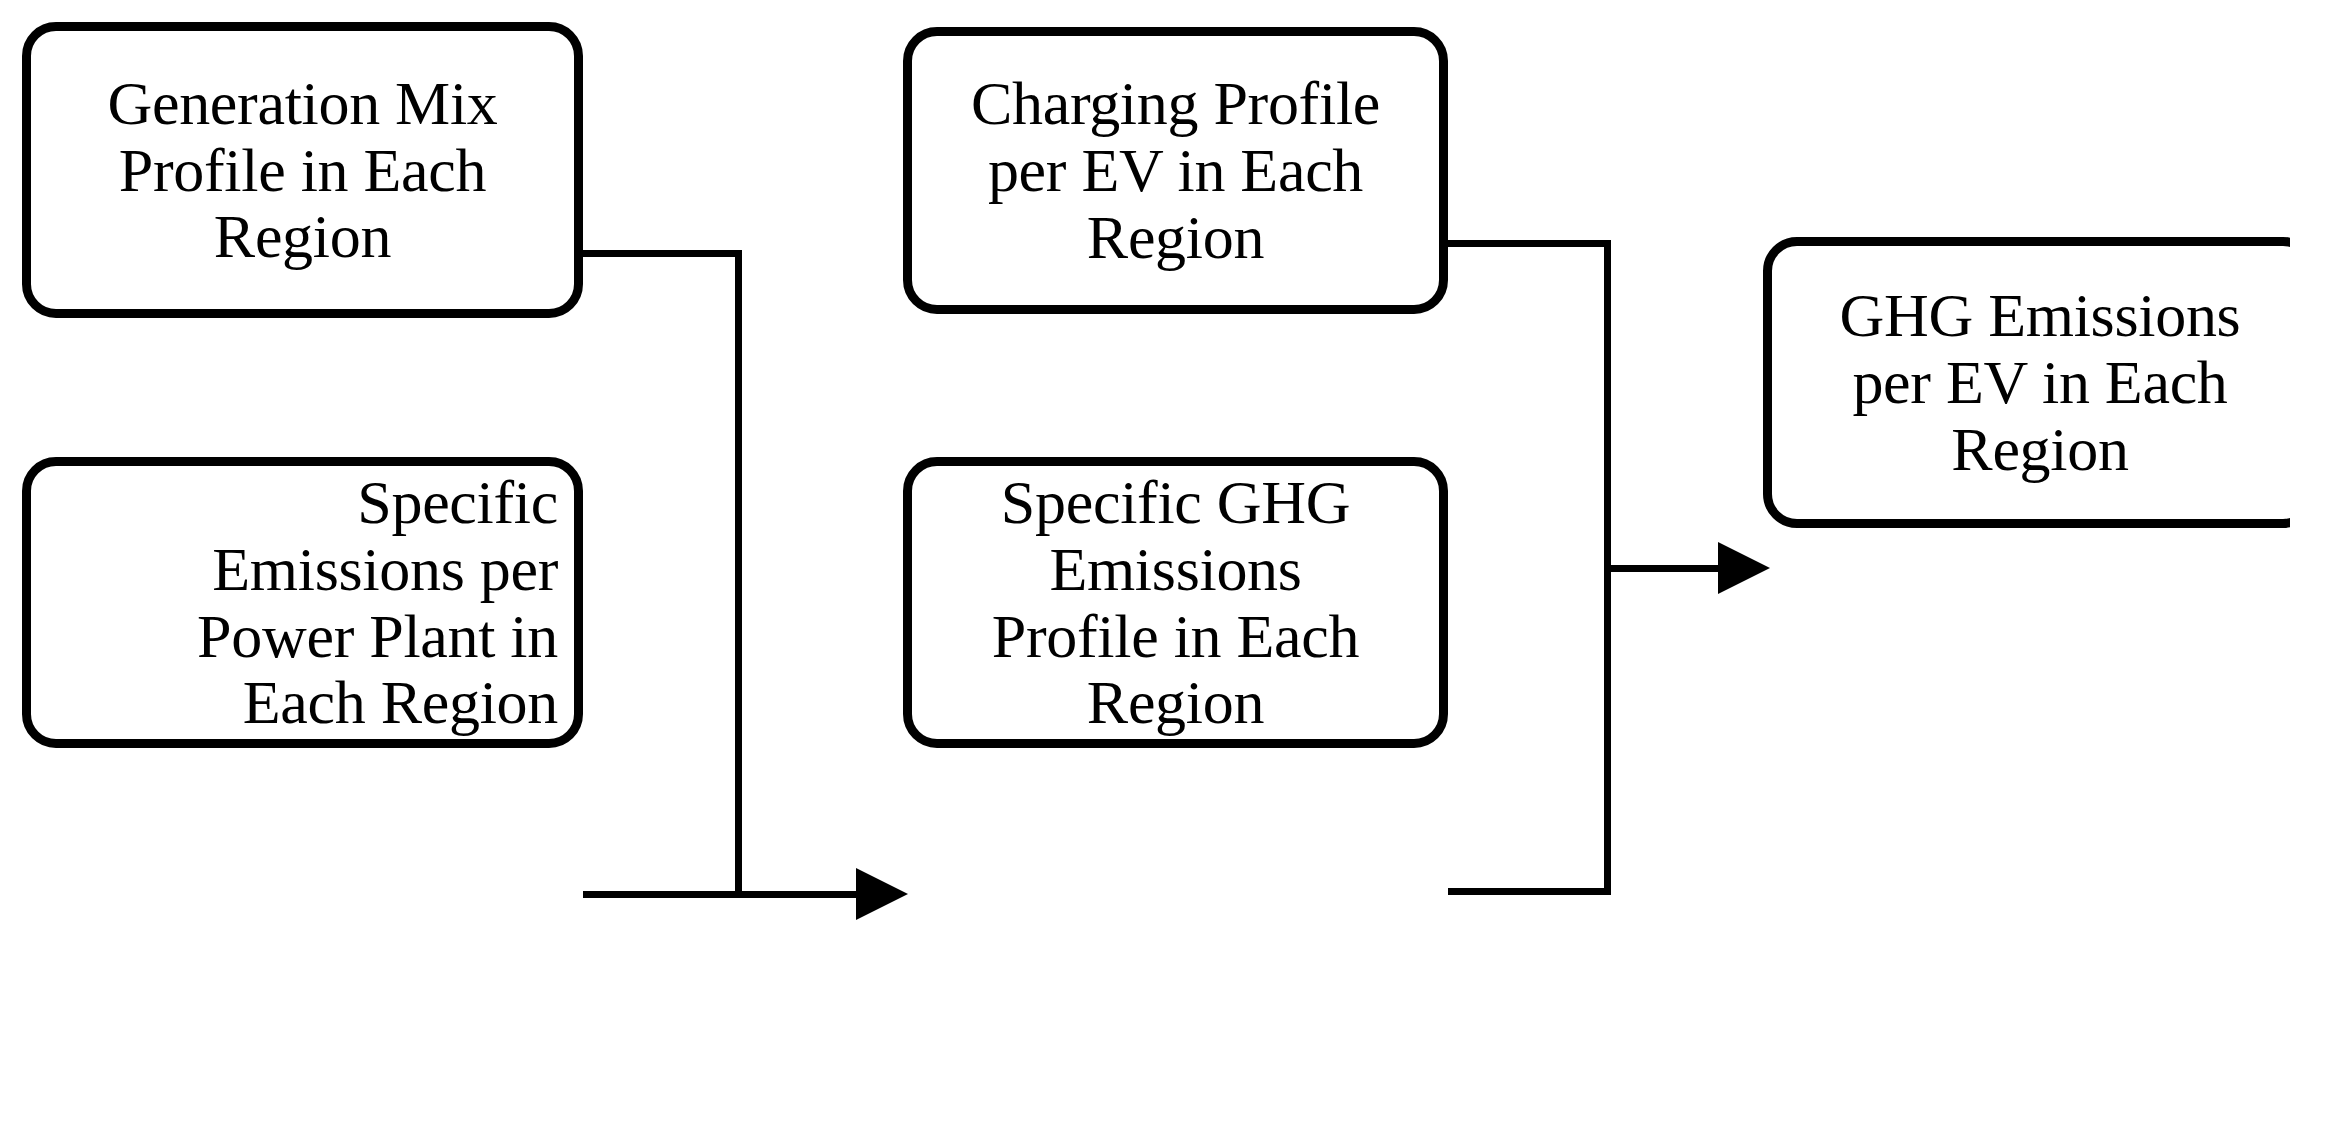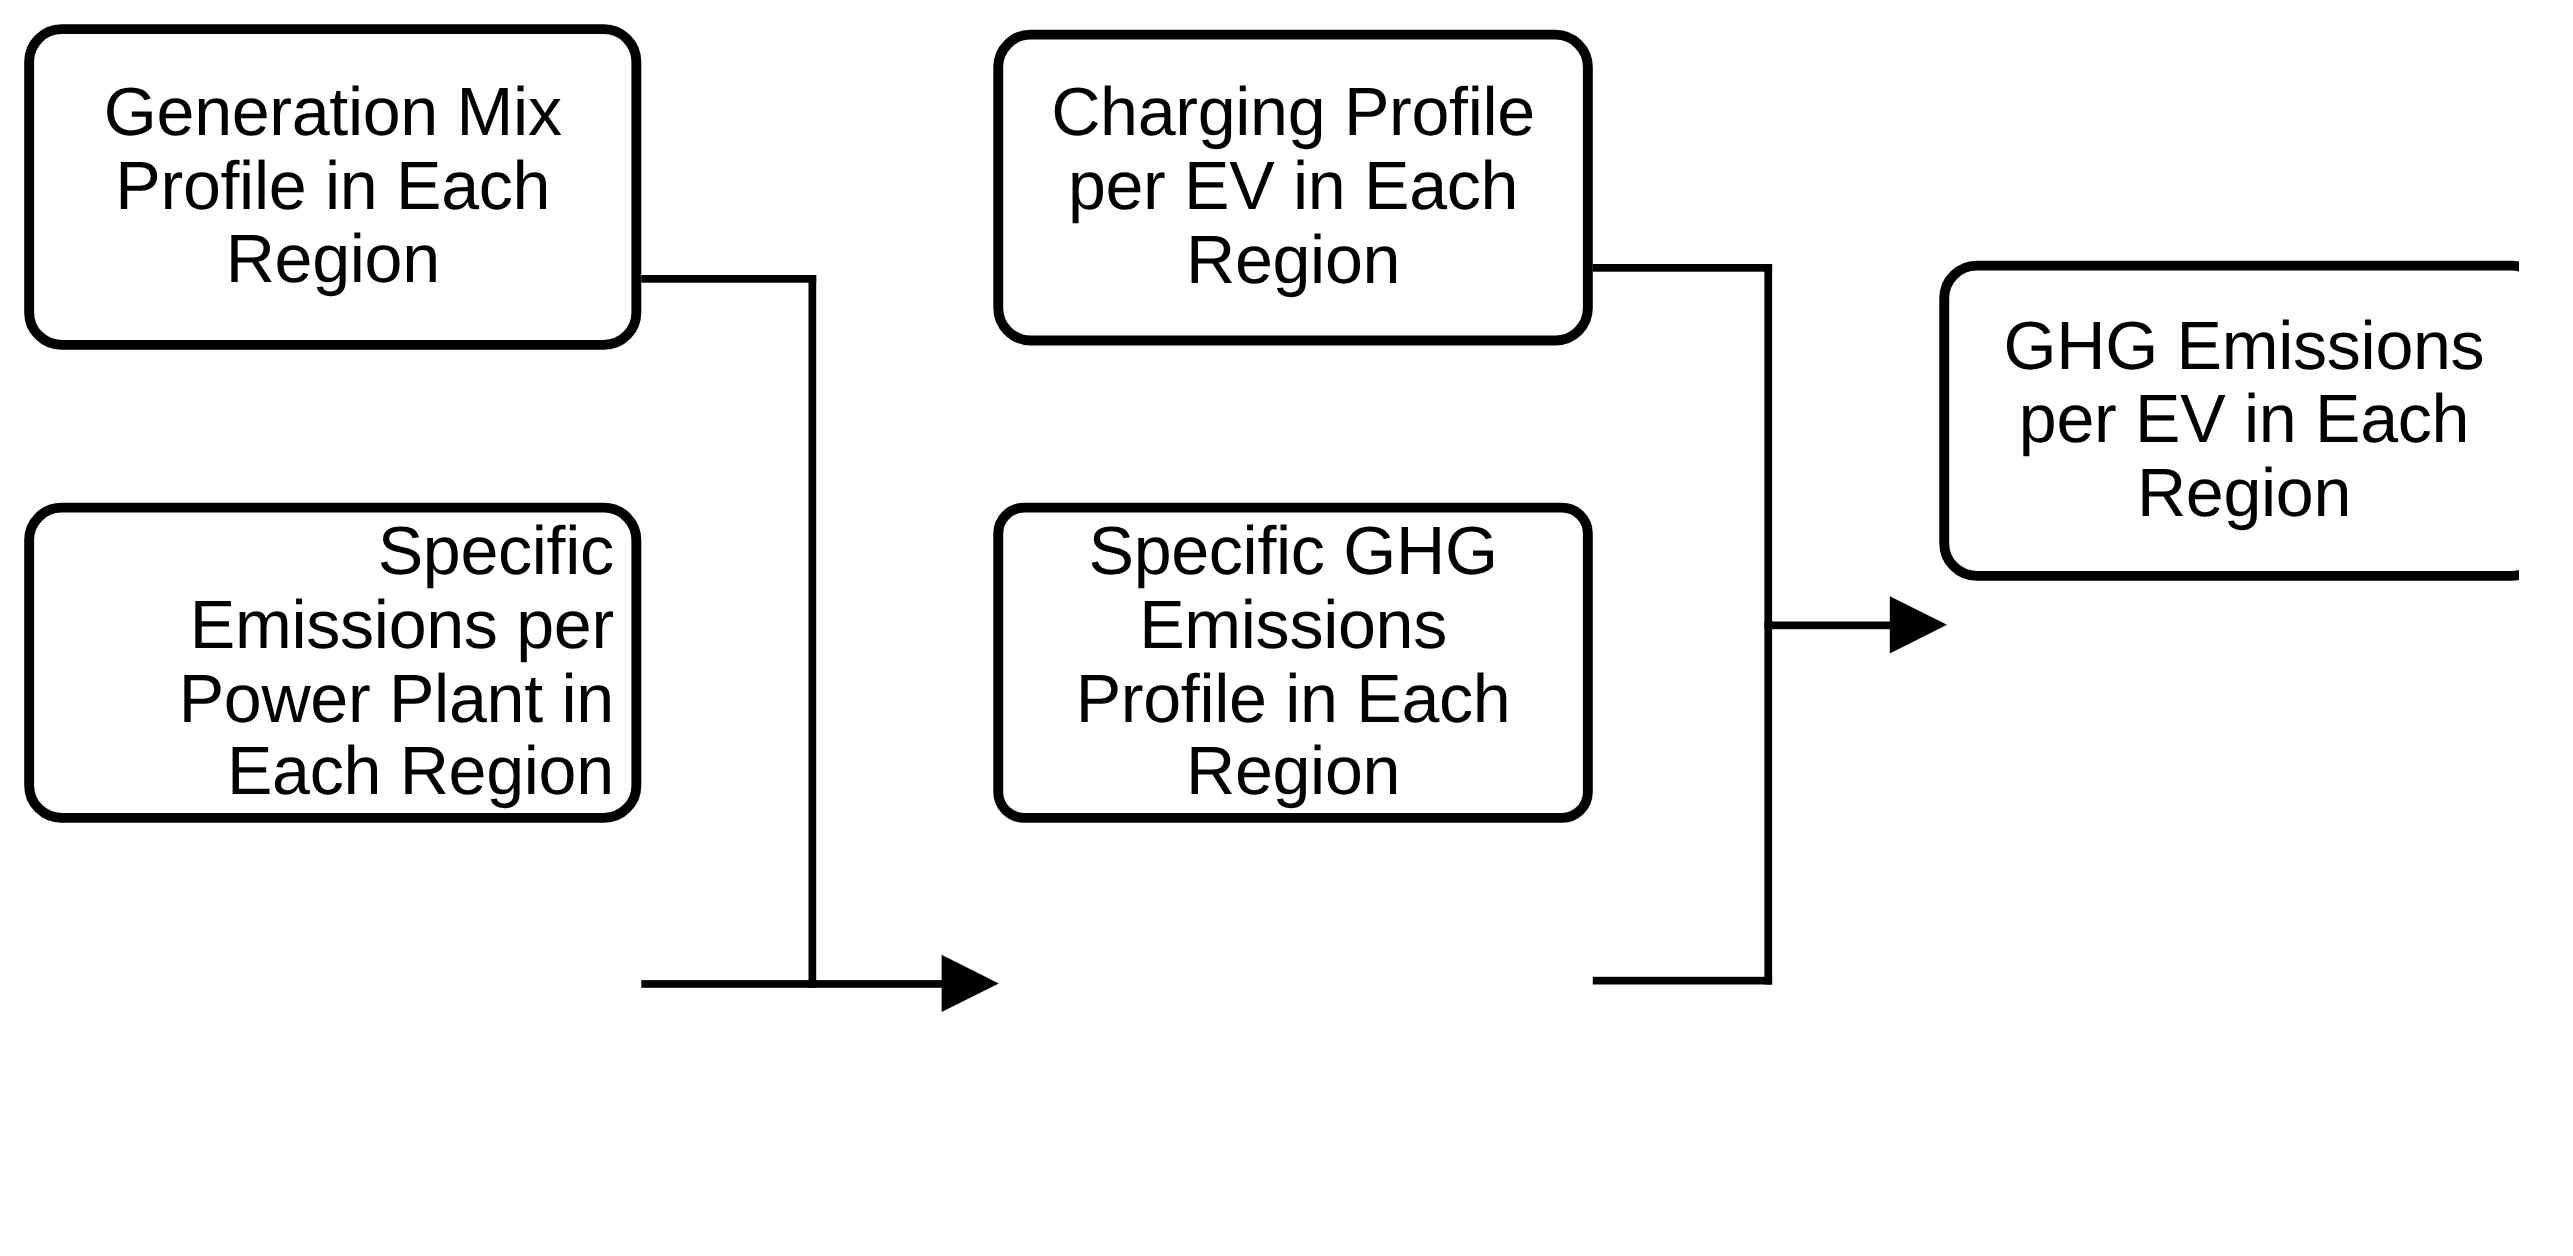--- a/index.html
+++ b/index.html
@@ -7,21 +7,21 @@
     margin: 0;
     padding: 0;
     background: #ffffff;
   }
   #canvas {
     position: relative;
     width: 2290px;
     height: 1142px;
     background: #ffffff;
     overflow: hidden;
-    font-family: Liberation Sans, sans-serif;
+    font-family: Liberation Serif, serif;
   }
   .node {
     position: absolute;
     box-sizing: border-box;
     background: #ffffff;
     border: 9px solid #000000;
     border-radius: 34px;
     display: flex;
     align-items: center;
     justify-content: center;
@@ -38,21 +38,21 @@
     line-height: 1.08;
     font-weight: 400;
     letter-spacing: -0.3px;
     white-space: pre-line;
   }
   
   #node-generation-mix { left: 22px;   top: 22px;  width: 561px; height: 296px; }
   #node-charging-profile { left: 903px; top: 27px;  width: 545px; height: 287px; }
   #node-ghg-per-ev     { left: 1763px; top: 237px; width: 554px; height: 291px; }
   #node-specific-emissions { left: 22px; top: 457px; width: 561px; height: 291px; text-align: right; }
-  #node-specific-ghg   { left: 903px;  top: 457px; width: 545px; height: 291px; border-radius: 28px; }
+  #node-specific-ghg   { left: 903px;  top: 457px; width: 545px; height: 291px; }
 
   
   .edge {
     position: absolute;
     background: #000000;
     z-index: 1;
   }
   .h { height: 7px; }
   .v { width: 7px; }
 

